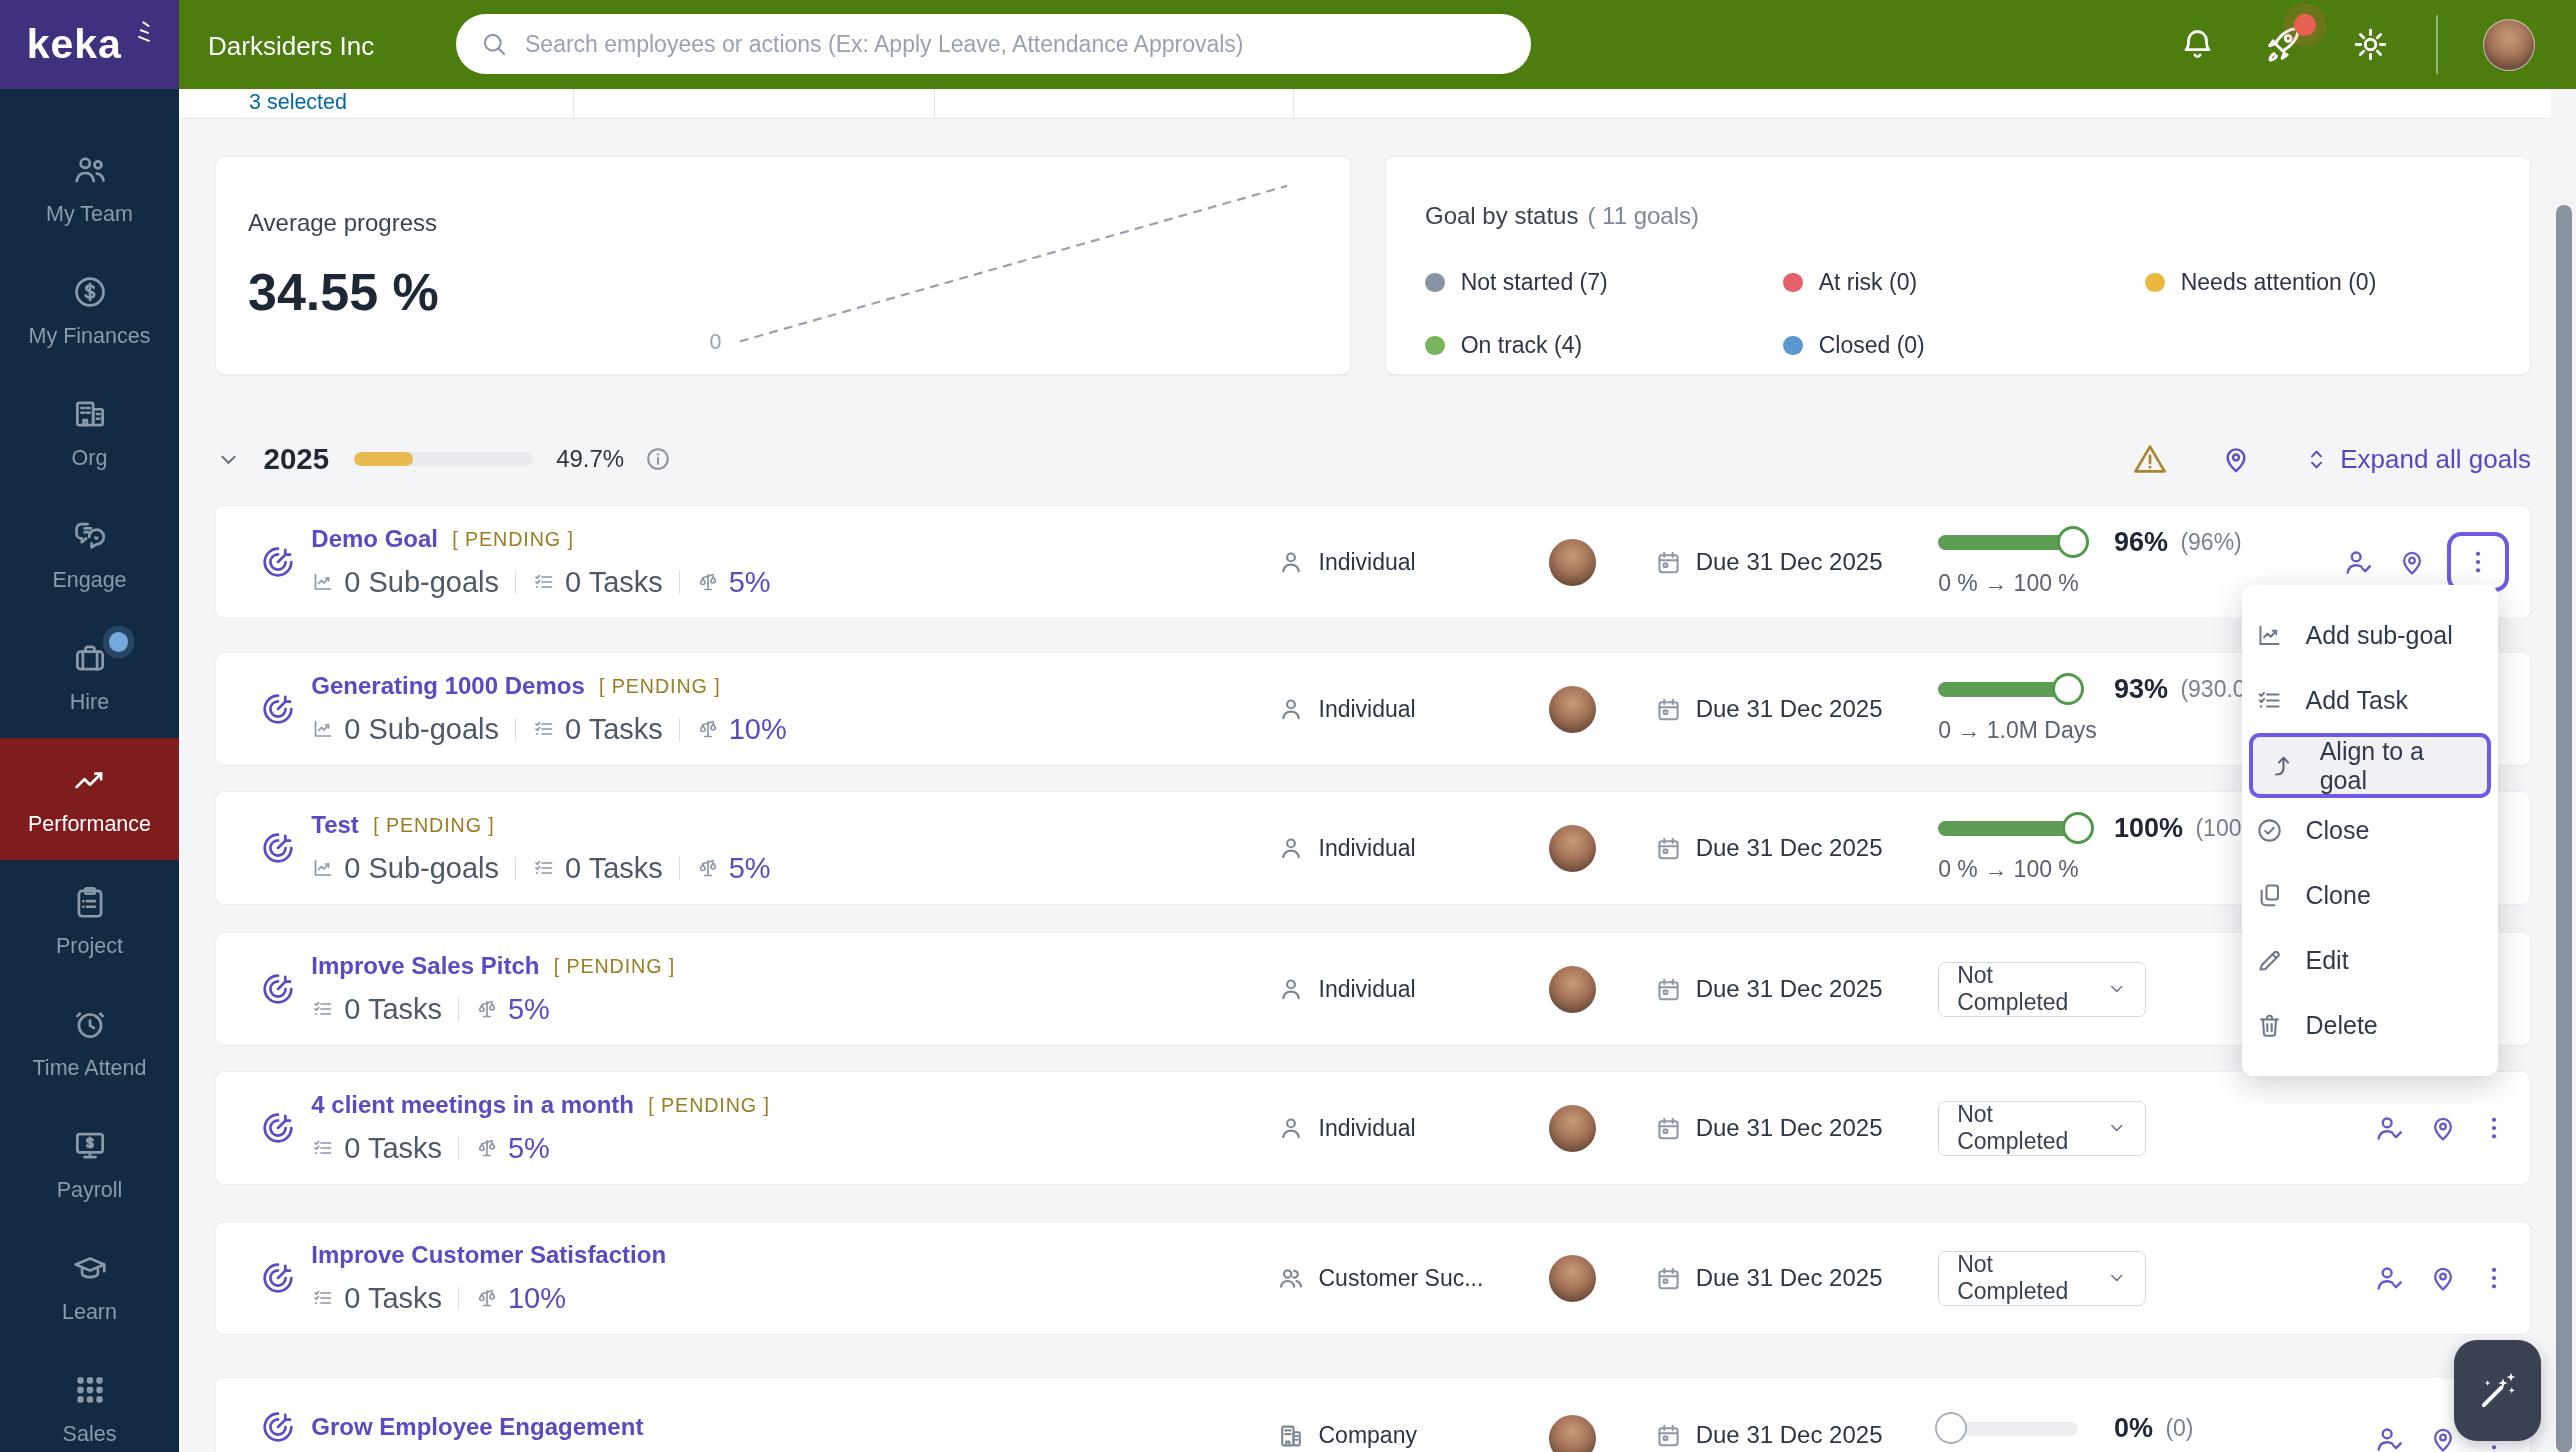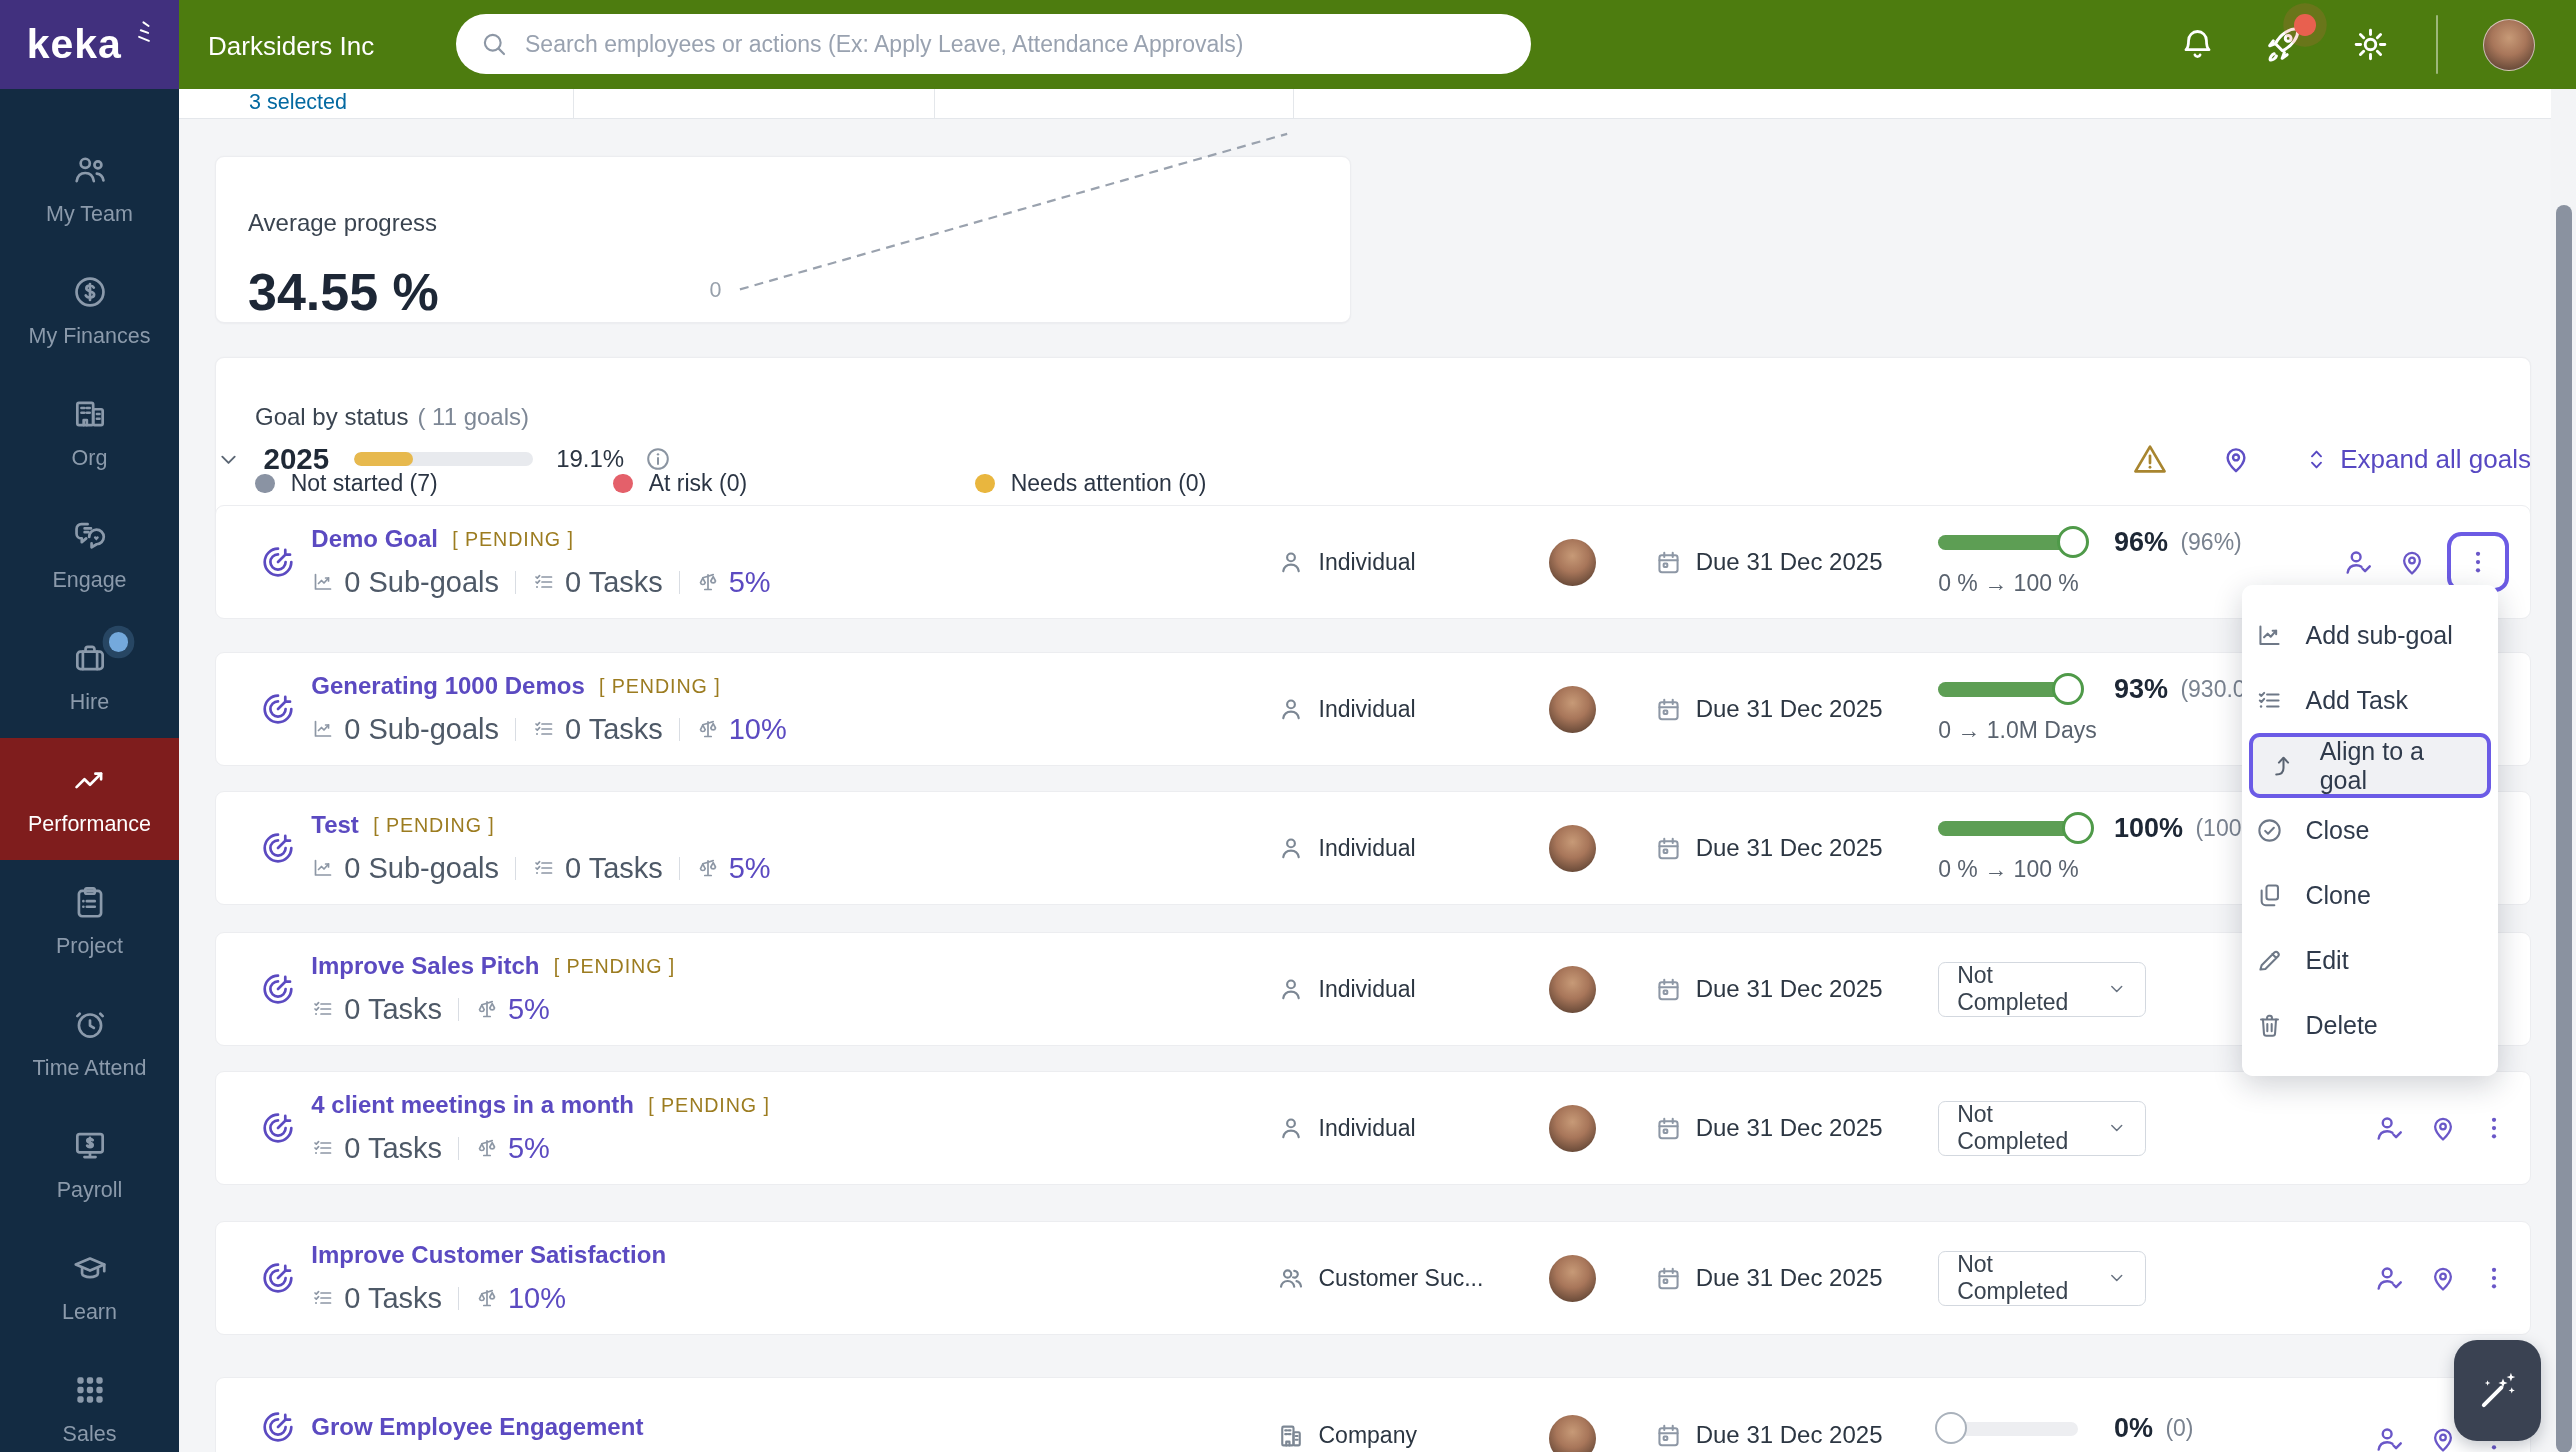--- a/index.html
+++ b/index.html
@@ -30,21 +30,21 @@
   .side-item.active { background:#7f1d1d; color:#fff; }
   .side-icon-wrap { position:relative; }
   .side-badge { position:absolute; top:-7.2px; right:-19.7px; width:19.7px; height:19.7px; border-radius:50%; background:#74a9dc; box-shadow:0 0 0 6.3px rgba(116,169,220,.22); }
 
   
   .main { position:absolute; left:179px; top:89px; right:0; bottom:0; overflow:hidden; }
   .filterbar { position:absolute; left:0; right:0; top:0; height:29.5px; background:#fff; border-bottom:0.9px solid #e4e7eb; }
   .filterbar .sel { position:absolute; left:70px; bottom:2.7px; font-size:21.5px; color:#0369a1; }
   .fdiv { position:absolute; top:0; bottom:0; width:0.9px; background:#e4e7eb; }
 
-  .summary { position:absolute; top:67px; left:36px; right:45px; height:219px; display:flex; gap:34px;flex-direction:column; }
+  .summary { position:absolute; top:67px; left:36px; right:45px; height:219px; display:flex; gap:34px; }
   .card { background:#fff; border:0.9px solid #ecedf0; border-radius:9px; box-shadow:0 0.9px 1.8px rgba(16,30,54,.04); }
   .avg-card { width:1136px; position:relative; padding:52px 0 0 32px; }
   .avg-title { font-size:24px; color:#3a4450; }
   .avg-value { font-size:52px; font-weight:700; color:#1d2736; margin-top:25px; }
   .avg-chart { position:absolute; right:36px; bottom:19.7px; }
   .status-card { flex:1; padding:45px 0 0 39px; }
   .status-title { font-size:24px; color:#3a4450; display:flex; gap:9px; align-items:baseline; }
   .status-title .cnt { color:#7d8795; }
   .legend { margin-top:39px; display:grid; grid-template-columns:358px 362px auto; row-gap:36px; }
   .leg-item { display:flex; align-items:center; gap:16px; font-size:23px; color:#2b3544; }
@@ -447,21 +447,21 @@
   </div>
 
   <div class="yearbar">
     <svg class="ic yr-chev" width="27" height="27" viewBox="0 0 24 24">
         <use href="#i-chev-down"></use>
       </svg>
     <span class="yr-label">2025</span>
     <span class="yr-track">
         <span class="yr-fill" style="display: block; width: 33%;"></span>
       </span>
-    <span class="yr-pct">19.1%</span>
+    <span class="yr-pct">49.7%</span>
     <svg class="ic yr-info" width="28" height="28" viewBox="0 0 24 24">
         <use href="#i-info"></use>
       </svg>
     <span class="yr-right">
       <svg class="ic warn" width="38" height="38" viewBox="0 0 24 24">
           <use href="#i-warning"></use>
         </svg>
       <svg class="ic pin-top" width="34" height="34" viewBox="0 0 24 24">
           <use href="#i-pin"></use>
         </svg>

